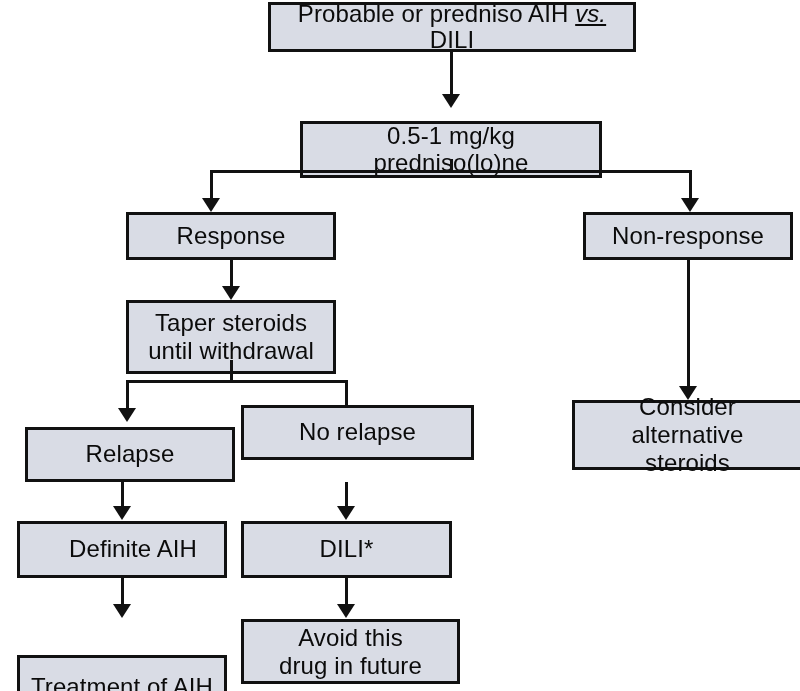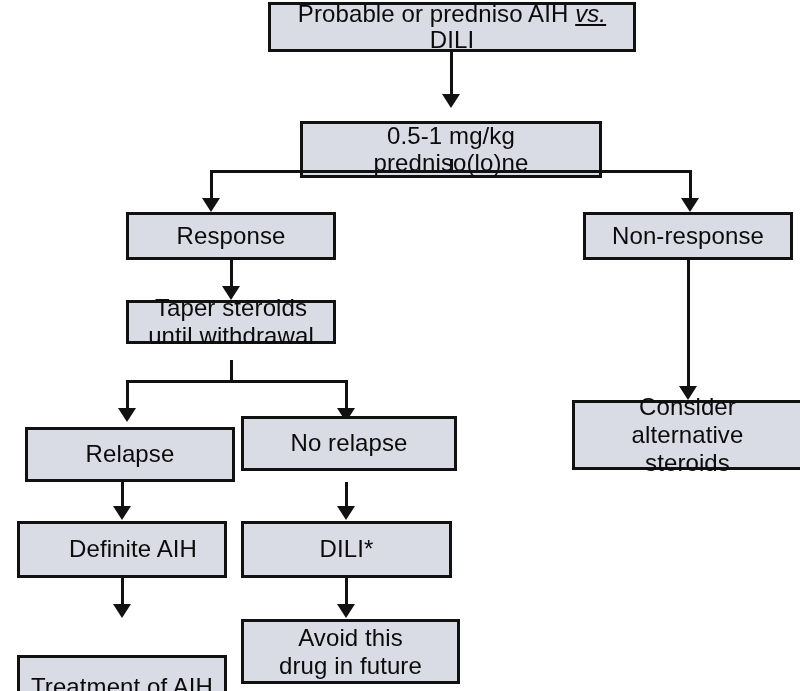--- a/index.html
+++ b/index.html
@@ -90,42 +90,42 @@
   <div class="node" style="left:583px; top:212px; width:210px; height:48px;text-align:right;">
     <span>Non-response</span>
   </div>
 
   <div class="vline" style="left:230px; top:260px; height:28px;"></div>
   <div class="arrowhead" style="left:222px; top:286px;"></div>
 
   <div class="vline" style="left:687px; top:260px; height:128px;"></div>
   <div class="arrowhead" style="left:679px; top:386px;"></div>
 
-  <div class="node multiline" style="left:126px; top:300px; width:210px; height:44px;">
+  <div class="node multiline" style="left:126px; top:300px; width:210px; height:74px;">
     <span>Taper steroids
 until withdrawal</span>
   </div>
 
   <div class="node multiline" style="left:572px; top:400px; width:231px; height:70px;">
     <span>Consider alternative
 steroids</span>
   </div>
 
   <div class="vline" style="left:230px; top:360px; height:22px;"></div>
   <div class="hline" style="left:126px; top:380px; width:222px;"></div>
   <div class="vline" style="left:126px; top:380px; height:30px;"></div>
   <div class="arrowhead" style="left:118px; top:408px;"></div>
   <div class="vline" style="left:345px; top:380px; height:30px;"></div>
   <div class="arrowhead" style="left:337px; top:408px;"></div>
 
   <div class="node" style="left:25px; top:427px; width:210px; height:55px;">
     <span>Relapse</span>
   </div>
 
-  <div class="node" style="left:241px; top:416px; width:216px; height:55px;">
+  <div class="node" style="left:241px; top:405px; width:233px; height:55px;">
     <span>No relapse</span>
   </div>
 
   <div class="vline" style="left:121px; top:482px; height:26px;"></div>
   <div class="arrowhead" style="left:113px; top:506px;"></div>
 
   <div class="vline" style="left:345px; top:482px; height:26px;"></div>
   <div class="arrowhead" style="left:337px; top:506px;"></div>
 
   <div class="node" style="left:17px; top:521px; width:210px; height:57px;padding-left:28px;">

